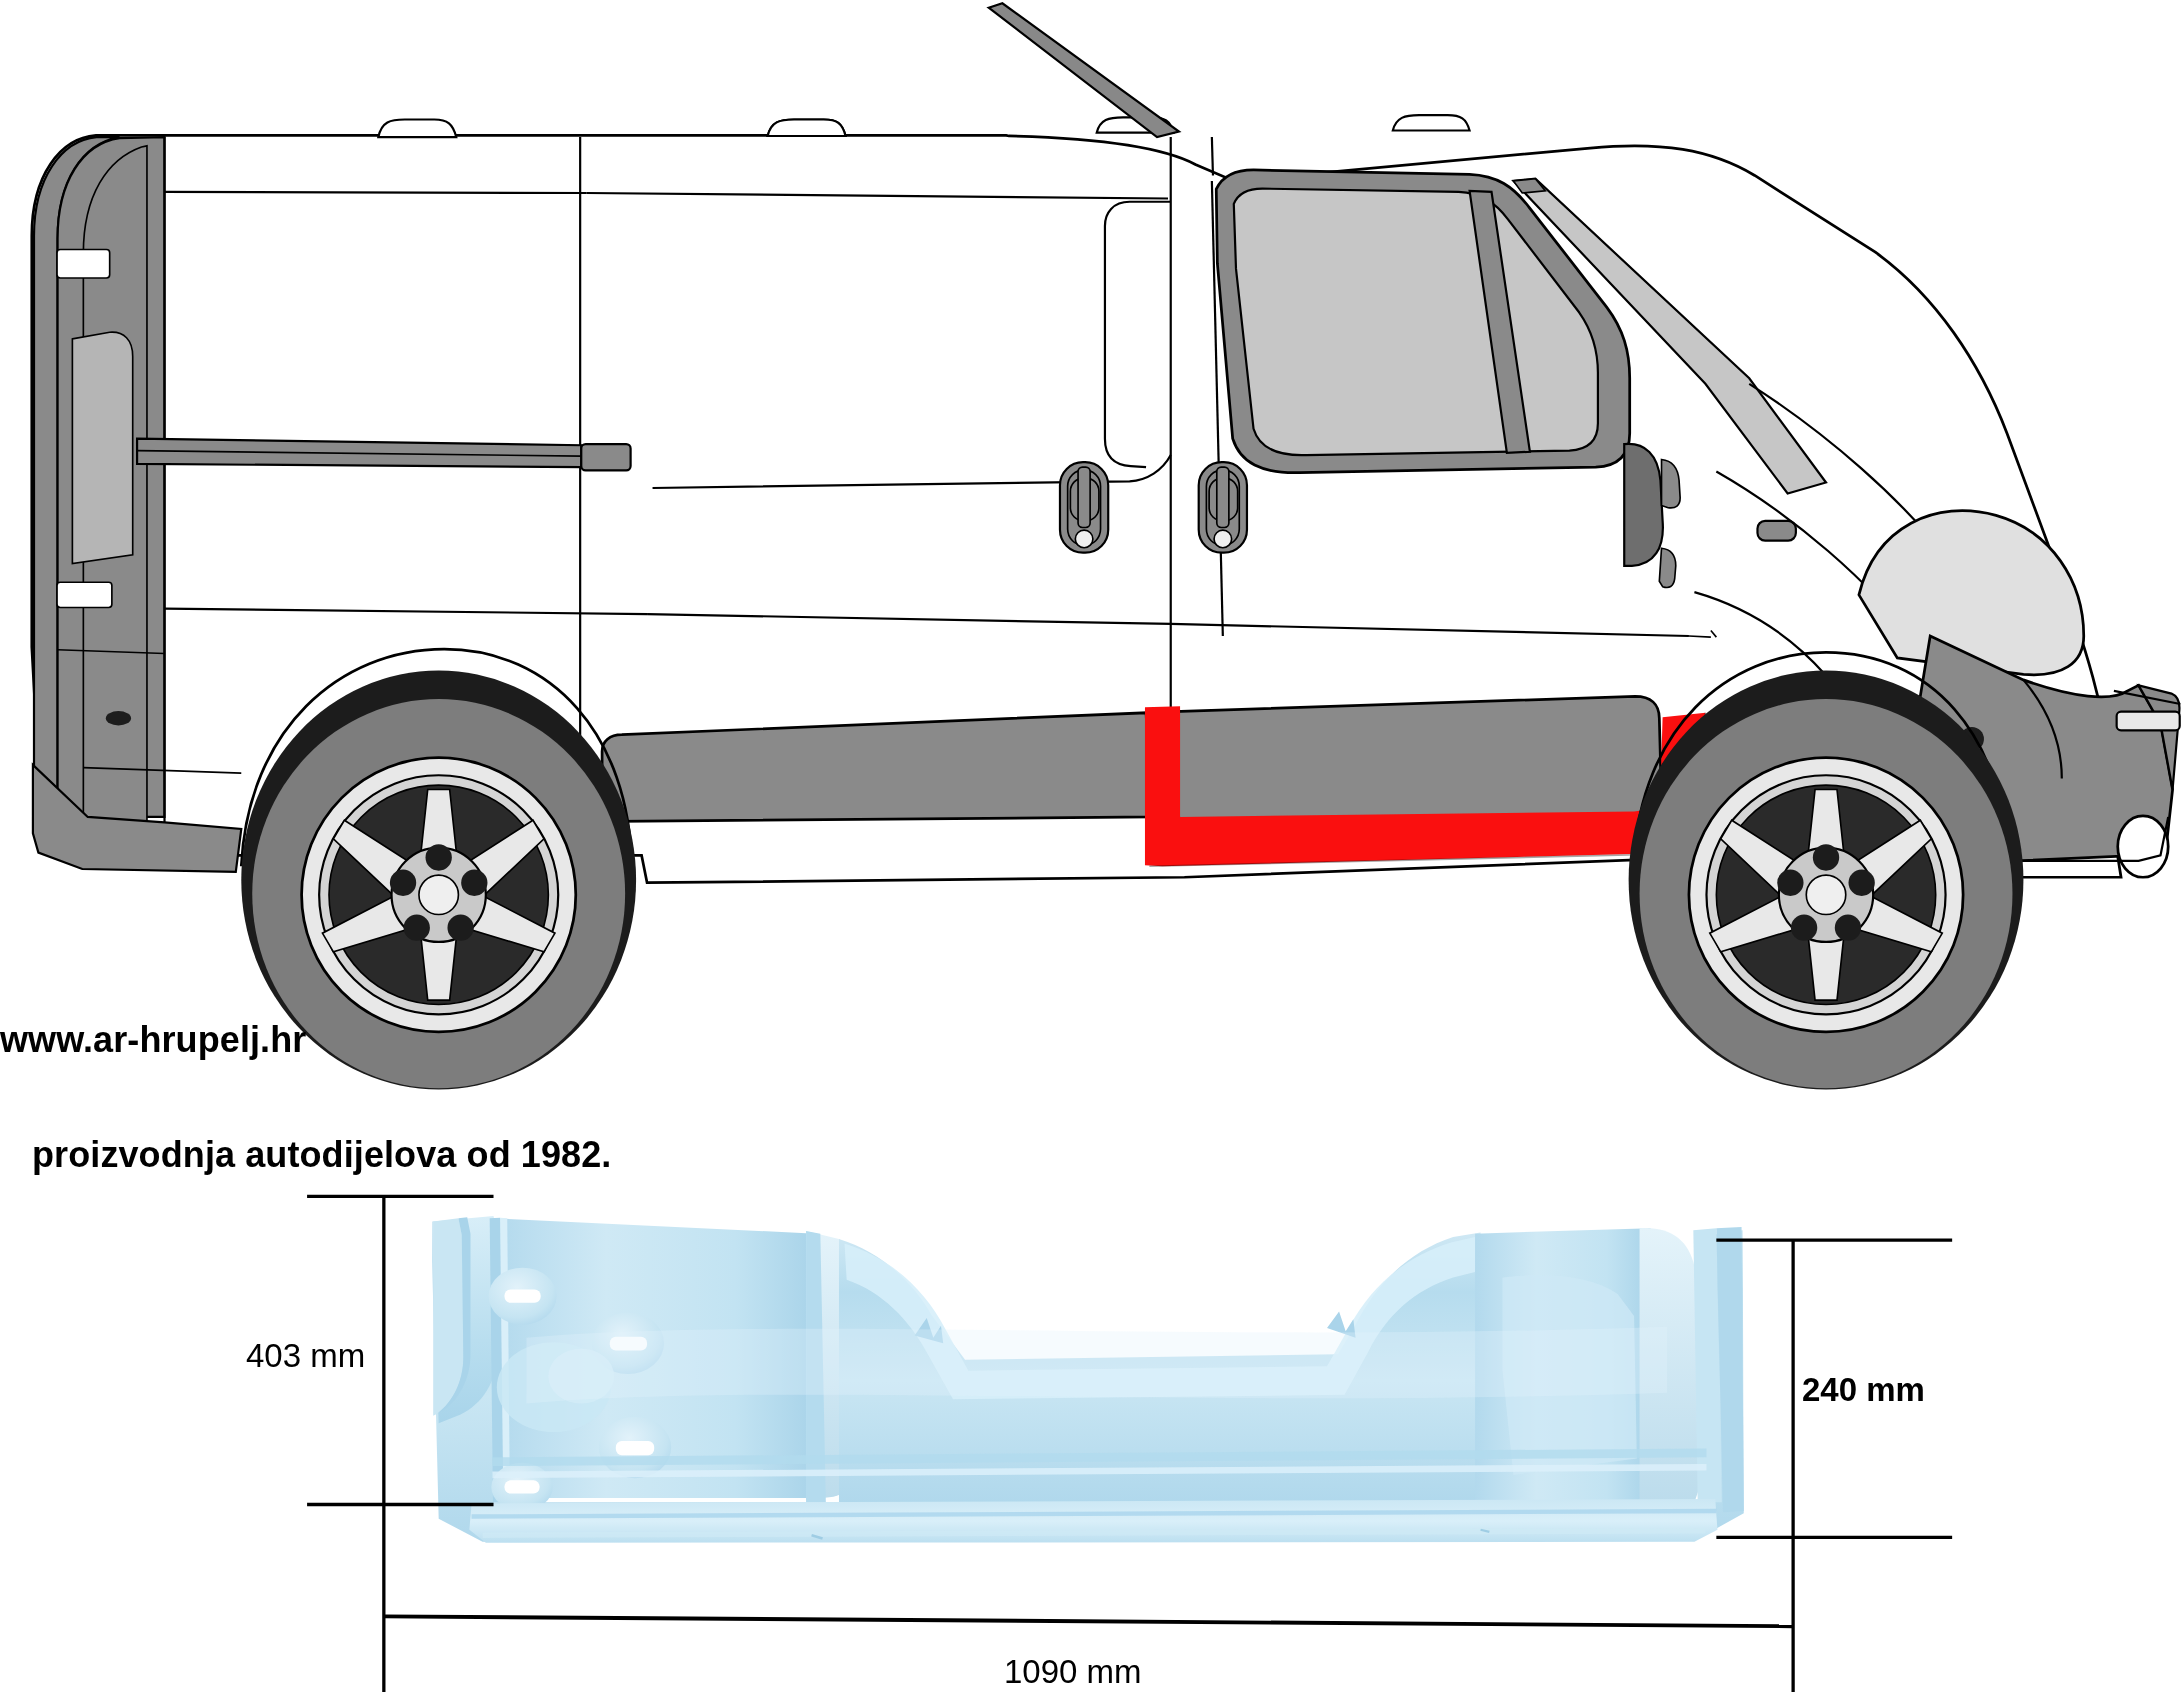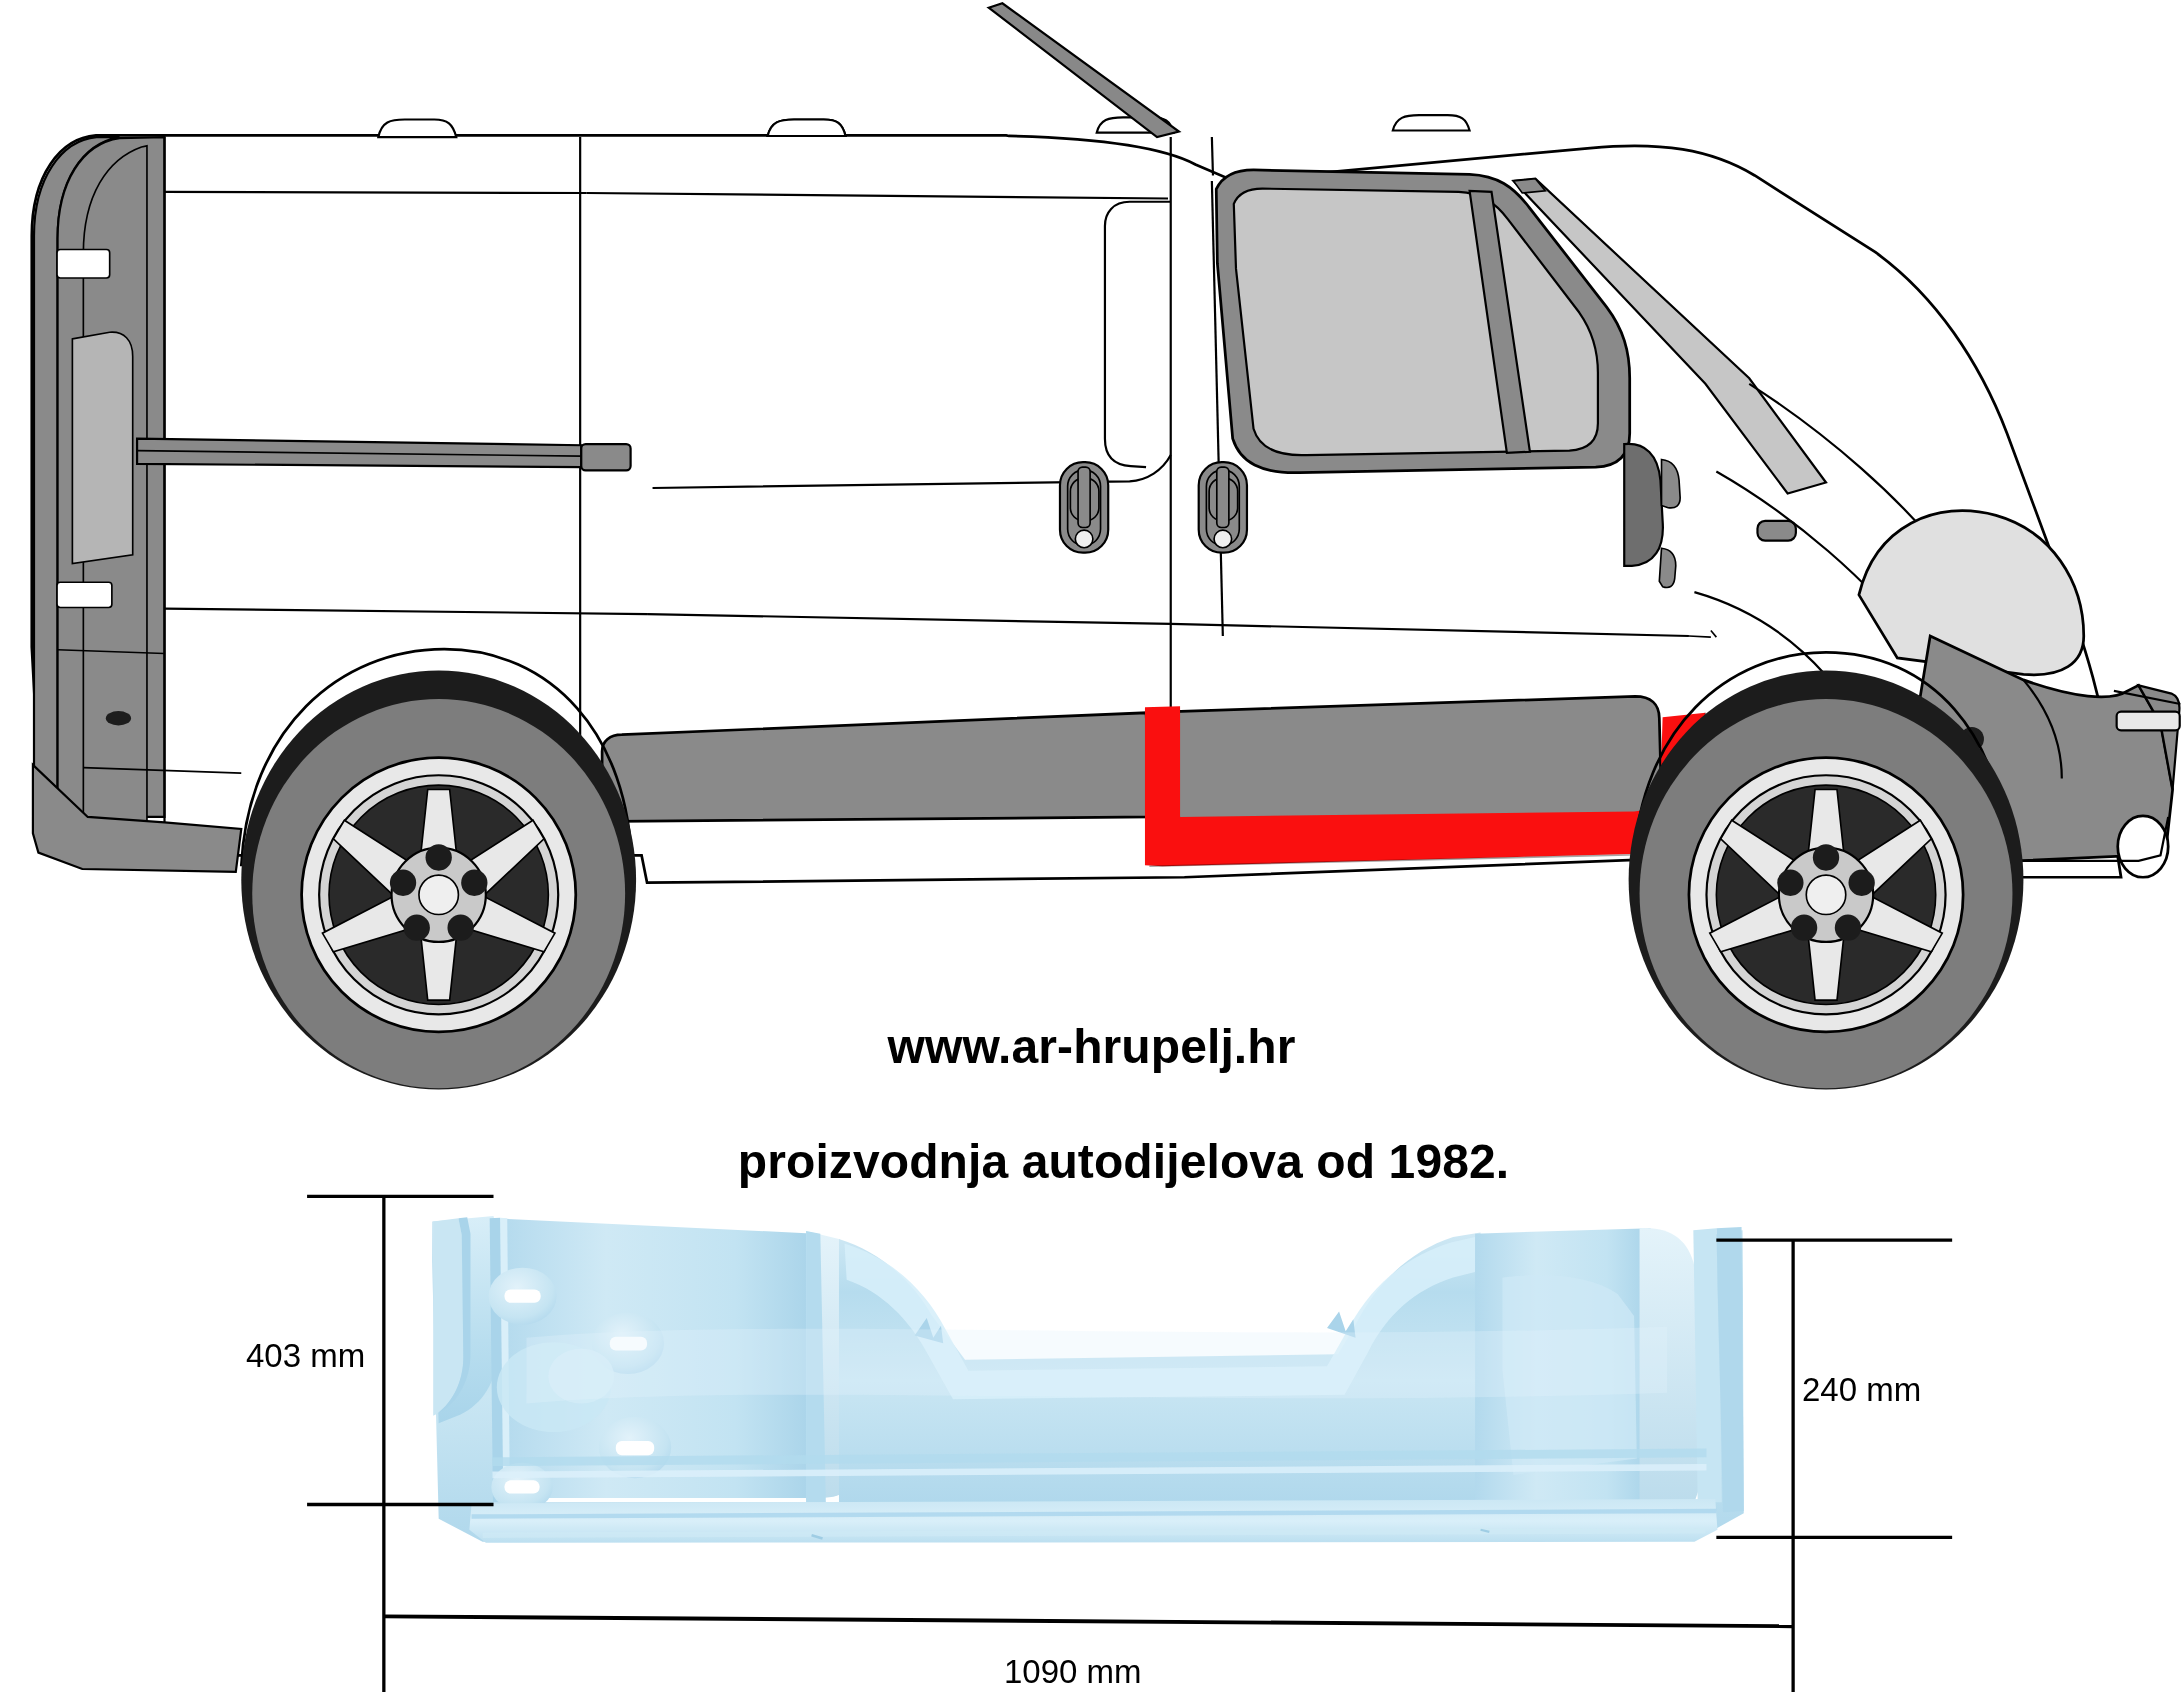--- a/index.html
+++ b/index.html
@@ -4,32 +4,32 @@
 <style>
   html,body{margin:0;padding:0;background:#ffffff;}
   body{
     width:2183px;height:1692px;position:relative;overflow:hidden;
     font-family:"Liberation Sans","DejaVu Sans",sans-serif;
     background:#ffffff;
   }
   #page{position:absolute;left:0;top:0;width:2183px;height:1692px;}
   .layer{position:absolute;left:0;top:0;width:2183px;height:1692px;}
   .capt{
-    position:absolute;width:100%;text-align:center;
-    font-size:48px;font-weight:600;color:#000;letter-spacing:0.1px;
+    position:absolute;width:100%;text-align:left;
+    font-size:36px;font-weight:600;color:#000;letter-spacing:0.1px;
     font-family:"Liberation Sans","DejaVu Sans",sans-serif;
   }
   #capt1{top:1019px;}
   #capt2{top:1134px;margin-left:32px;}
   .dimlabel{
     position:absolute;font-size:33px;color:#000;white-space:nowrap;
     font-family:"Liberation Sans","DejaVu Sans",sans-serif;
   }
   #dim-left-label{left:246px;top:1337px;}
-  #dim-right-label{left:1802px;top:1371px;}
+  #dim-right-label{left:1802px;top:1371px;font-weight:bold;}
   #dim-bottom-label{left:1004px;top:1653px;}
 </style>
 </head>
 <body>
 
 <div id="page">
 
   <svg class="layer" viewBox="0 0 3981 3086" width="2183" height="1692" xmlns="http://www.w3.org/2000/svg" preserveAspectRatio="none">
 
     <defs>

